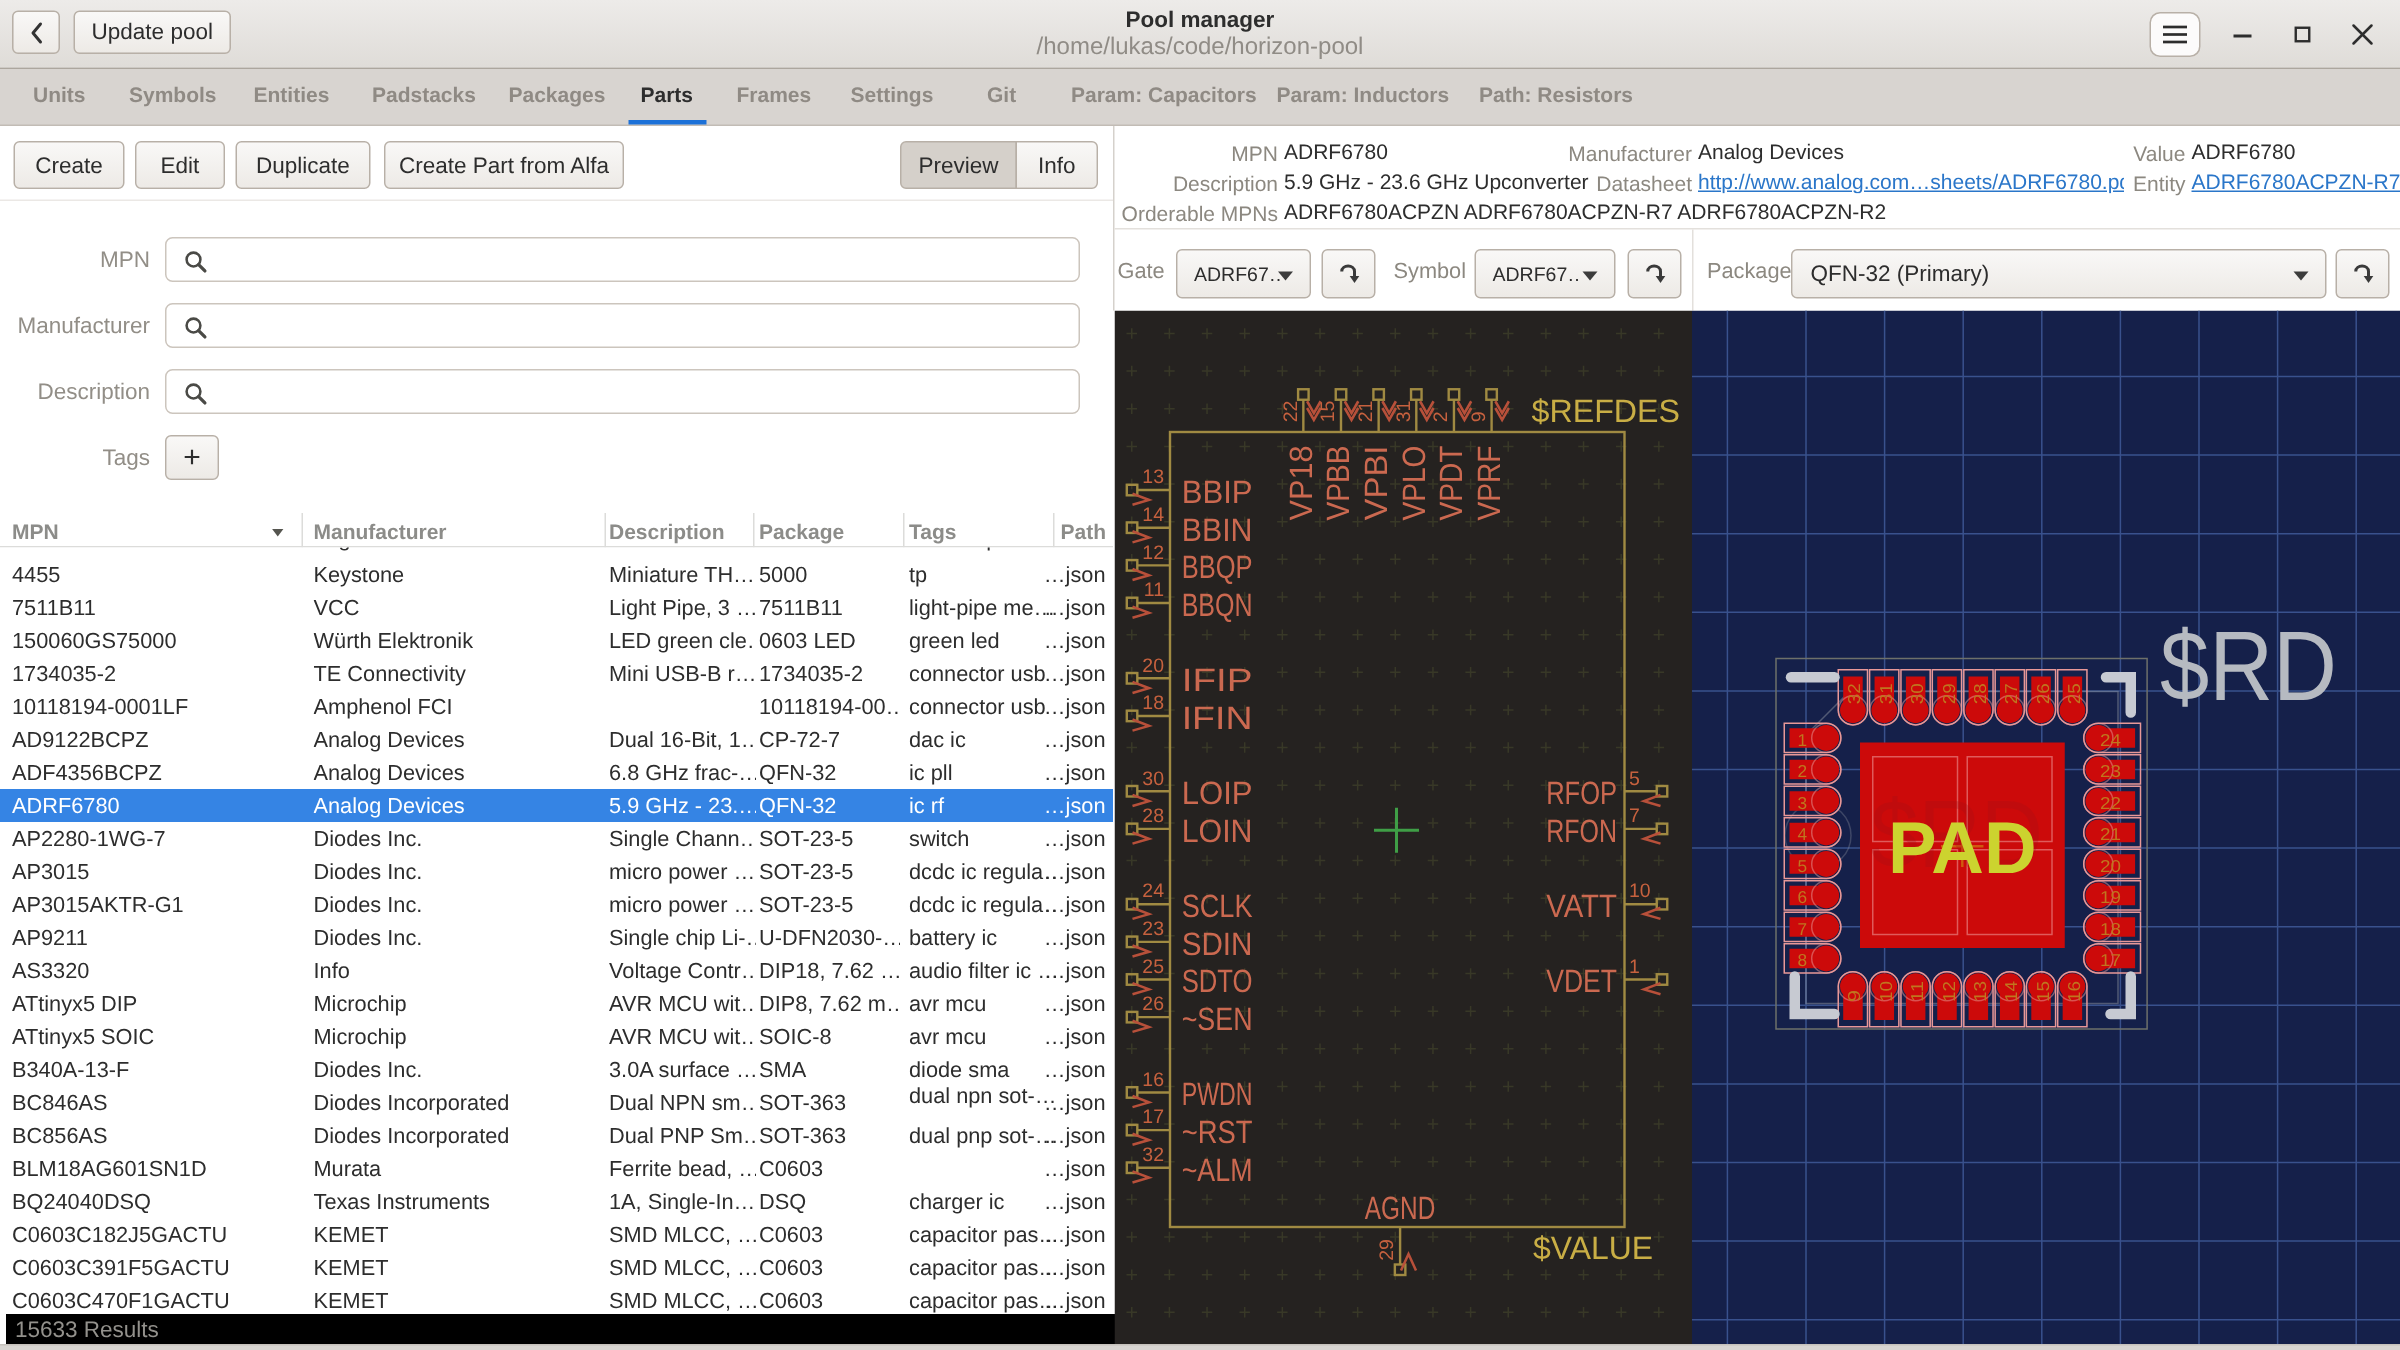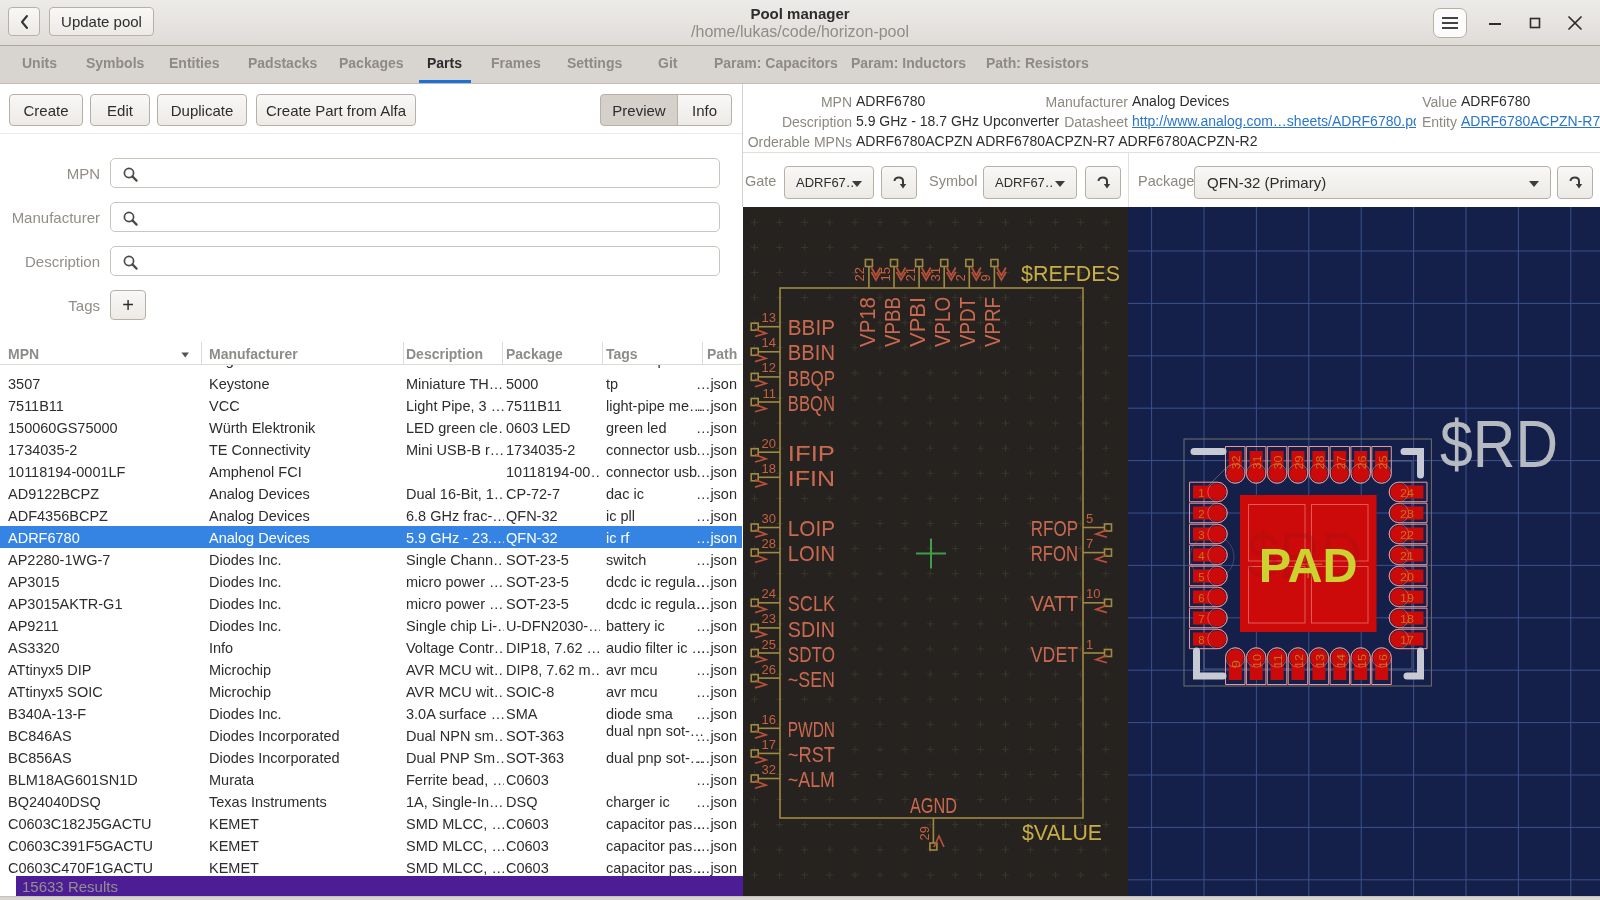--- a/index.html
+++ b/index.html
@@ -104,21 +104,21 @@
 <div class="abs" style="left:502px;top:0;width:1px;height:23px;background:#dcdcda;"></div>
 <div class="abs" style="left:602px;top:0;width:1px;height:23px;background:#dcdcda;"></div>
 <div class="abs" style="left:702px;top:0;width:1px;height:23px;background:#dcdcda;"></div>
 <svg class="abs" style="left:181px;top:10px;" width="10" height="7" viewBox="0 0 12 8">
       <path d="M0.5 0.5 L9.5 0.5 L5 6.5 Z" fill="#55554f"></path>
     </svg>
 </div>
 <div class="abs" style="left:0;top:365px;width:742px;height:511px;background:#fff;overflow:hidden;font-size:14.5px;color:#2d2d2d;">
 <div class="cell" style="left:209px;top:-13px;width:190px;height:17px;">Yageo</div>
 <div class="cell" style="left:606px;top:-13px;width:90px;height:17px;">resistor pas…</div>
-<div class="cell" style="left:8px;top:11px;width:190px;">3507</div>
+<div class="cell" style="left:8px;top:11px;width:190px;">4455</div>
 <div class="cell" style="left:209px;top:11px;width:190px;">Keystone</div>
 <div class="cell" style="left:406px;top:11px;width:98px;">Miniature TH…</div>
 <div class="cell" style="left:506px;top:11px;width:94px;">5000</div>
 <div class="cell" style="left:606px;top:11px;width:98px;">tp</div>
 <div class="cell" style="left:695px;top:11px;width:42px;text-align:right;">…json</div>
 <div class="cell" style="left:8px;top:33px;width:190px;">7511B11</div>
 <div class="cell" style="left:209px;top:33px;width:190px;">VCC</div>
 <div class="cell" style="left:406px;top:33px;width:98px;">Light Pipe, 3 …</div>
 <div class="cell" style="left:506px;top:33px;width:94px;">7511B11</div>
 <div class="cell" style="left:606px;top:33px;width:98px;">light-pipe me…</div>
@@ -242,33 +242,33 @@
 <div class="cell" style="left:506px;top:473px;width:94px;">C0603</div>
 <div class="cell" style="left:606px;top:473px;width:98px;">capacitor pas…</div>
 <div class="cell" style="left:695px;top:473px;width:42px;text-align:right;">…json</div>
 <div class="cell" style="left:8px;top:495px;width:190px;">C0603C470F1GACTU</div>
 <div class="cell" style="left:209px;top:495px;width:190px;">KEMET</div>
 <div class="cell" style="left:406px;top:495px;width:98px;">SMD MLCC, …</div>
 <div class="cell" style="left:506px;top:495px;width:94px;">C0603</div>
 <div class="cell" style="left:606px;top:495px;width:98px;">capacitor pas…</div>
 <div class="cell" style="left:695px;top:495px;width:42px;text-align:right;">…json</div>
 </div>
-<div class="abs" style="left:16px;top:876px;width:742px;height:20px;background:#4c1d95;color:#93918c;font-size:15px;">
+<div class="abs" style="left:4px;top:876px;width:742px;height:20px;background:#000000;color:#93918c;font-size:15px;">
     <span style="position:absolute;left:6px;top:2px;">15633 Results</span>
   </div>
 <div class="abs" style="left:0;top:896px;width:1600px;height:4px;background:#d8d5d1;border-top:1px solid #c6c2bc;z-index:9;"></div>
 <div class="abs" style="left:742px;top:84px;width:858px;height:123px;background:#fff;border-left:1px solid #d5d1cc;">
 <div class="abs" style="left:-111px;top:10px;width:220px;text-align:right;color:#8c8880;font-size:14px;white-space:nowrap;">MPN</div>
 <div class="abs" style="left:113px;top:9px;color:#2d2d2d;font-size:14px;white-space:nowrap;">ADRF6780</div>
 <div class="abs" style="left:165px;top:10px;width:220px;text-align:right;color:#8c8880;font-size:14px;white-space:nowrap;">Manufacturer</div>
 <div class="abs" style="left:389px;top:9px;color:#2d2d2d;font-size:14px;white-space:nowrap;">Analog Devices</div>
 <div class="abs" style="left:494px;top:10px;width:220px;text-align:right;color:#8c8880;font-size:14px;white-space:nowrap;">Value</div>
 <div class="abs" style="left:718px;top:9px;color:#2d2d2d;font-size:14px;white-space:nowrap;">ADRF6780</div>
 <div class="abs" style="left:-111px;top:30px;width:220px;text-align:right;color:#8c8880;font-size:14px;white-space:nowrap;">Description</div>
-<div class="abs" style="left:113px;top:29px;color:#2d2d2d;font-size:14px;white-space:nowrap;">5.9 GHz - 18.7 GHz Upconverter</div>
+<div class="abs" style="left:113px;top:29px;color:#2d2d2d;font-size:14px;white-space:nowrap;">5.9 GHz - 23.6 GHz Upconverter</div>
 <div class="abs" style="left:165px;top:30px;width:220px;text-align:right;color:#8c8880;font-size:14px;white-space:nowrap;">Datasheet</div>
 <div class="abs" style="left:389px;top:29px;color:#2a76c9;text-decoration:underline;font-size:14px;white-space:nowrap;width:284px;overflow:hidden;">http://www.analog.com…sheets/ADRF6780.pdf</div>
 <div class="abs" style="left:494px;top:30px;width:220px;text-align:right;color:#8c8880;font-size:14px;white-space:nowrap;">Entity</div>
 <div class="abs" style="left:718px;top:29px;color:#2a76c9;text-decoration:underline;font-size:14px;white-space:nowrap;">ADRF6780ACPZN-R7</div>
 <div class="abs" style="left:-111px;top:50px;width:220px;text-align:right;color:#8c8880;font-size:14px;white-space:nowrap;">Orderable MPNs</div>
 <div class="abs" style="left:113px;top:49px;color:#2d2d2d;font-size:14px;white-space:nowrap;">ADRF6780ACPZN ADRF6780ACPZN-R7 ADRF6780ACPZN-R2</div>
 <div class="abs" style="left:0;top:68px;width:858px;height:1px;background:#e3e0dc;"></div>
 <div class="abs" style="left:2px;top:89px;color:#8c8880;font-size:14.5px;">Gate</div>
 <div class="btn" style="left:41px;top:82px;width:90px;height:33px;justify-content:flex-start;padding-left:11px;">
       <span style="display:block;width:58px;overflow:hidden;font-size:13px;">ADRF67…</span>

